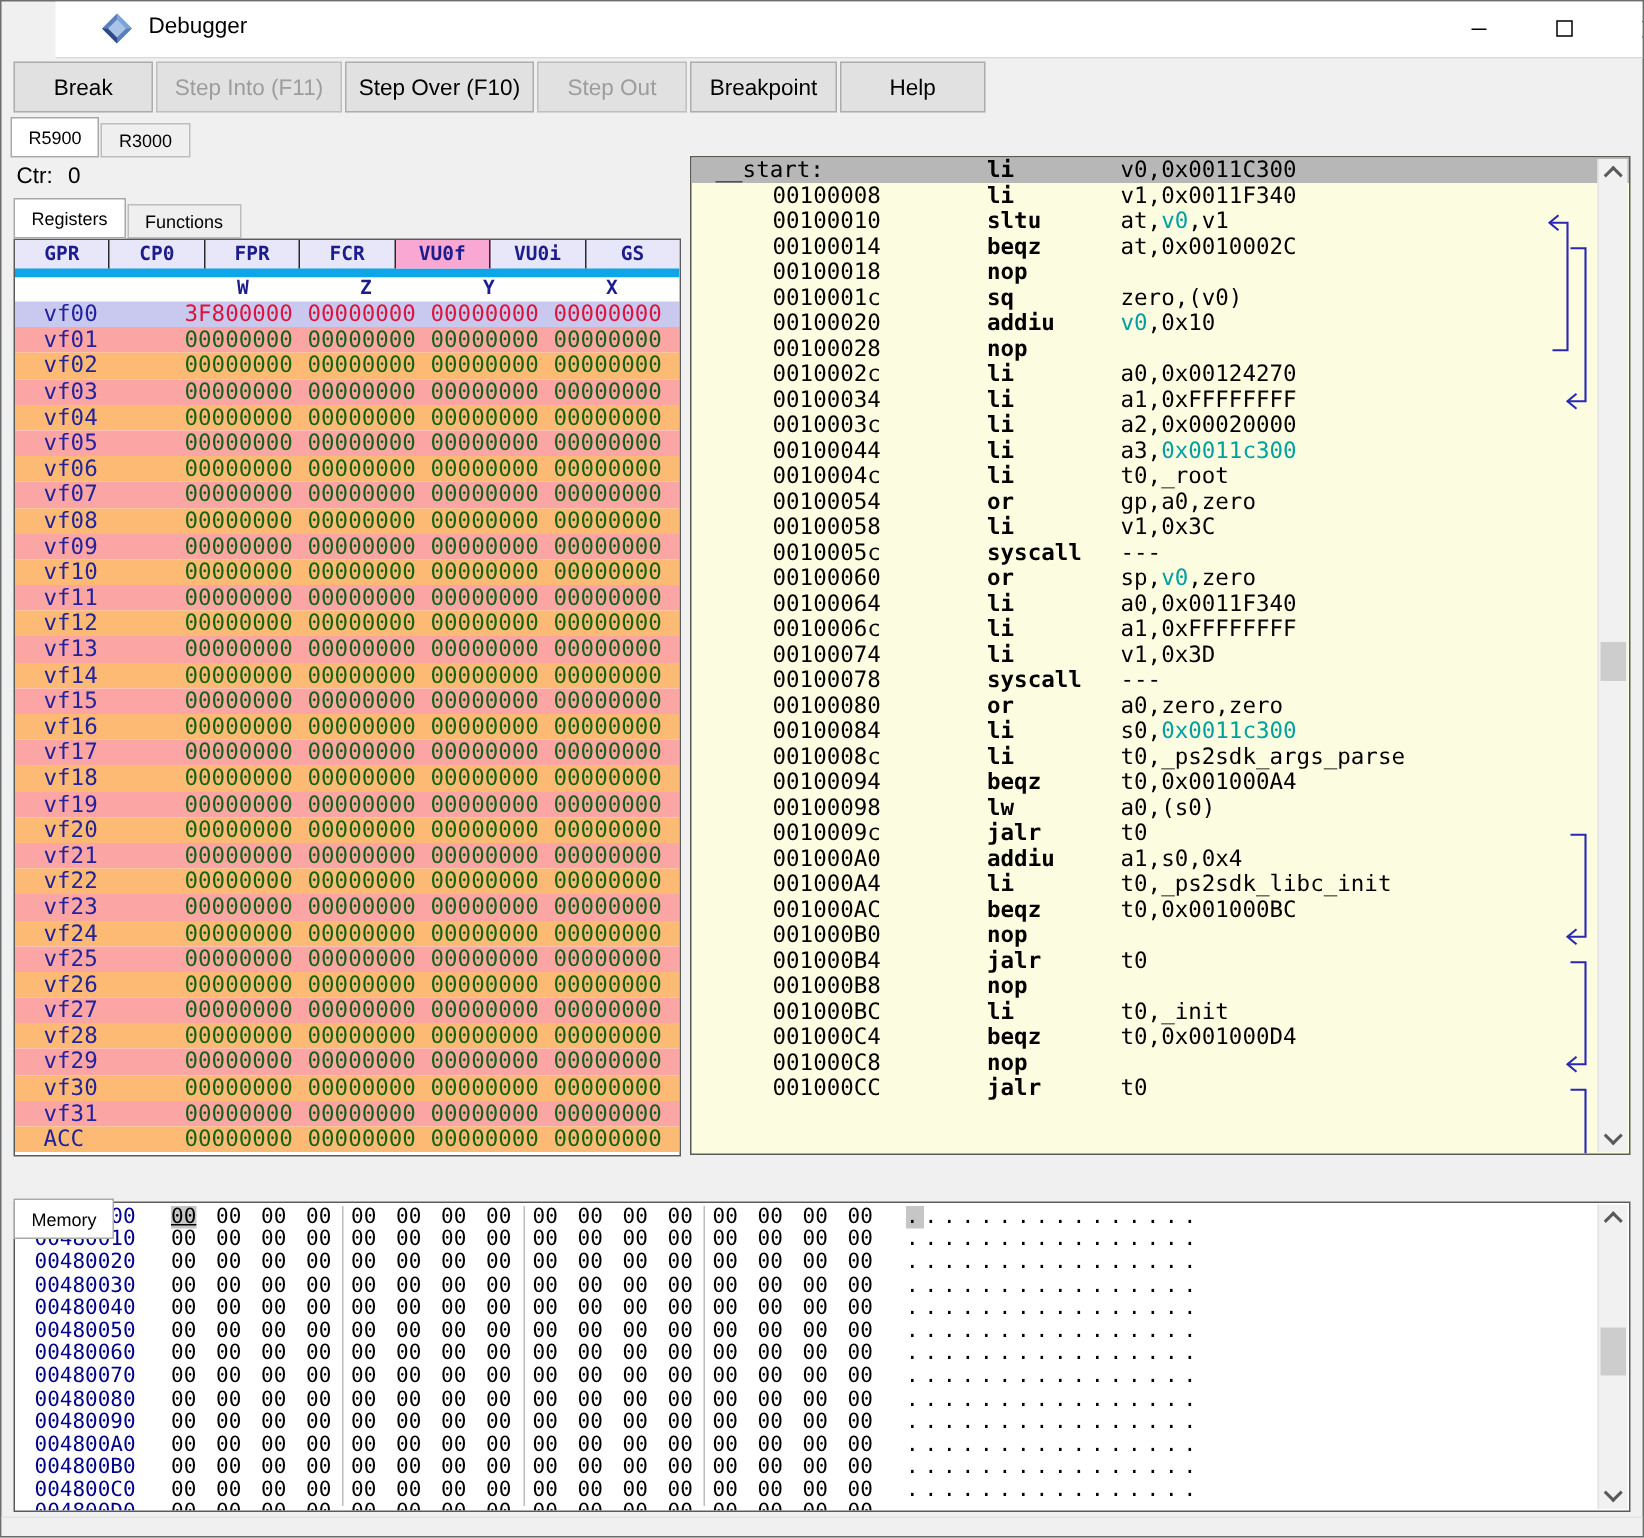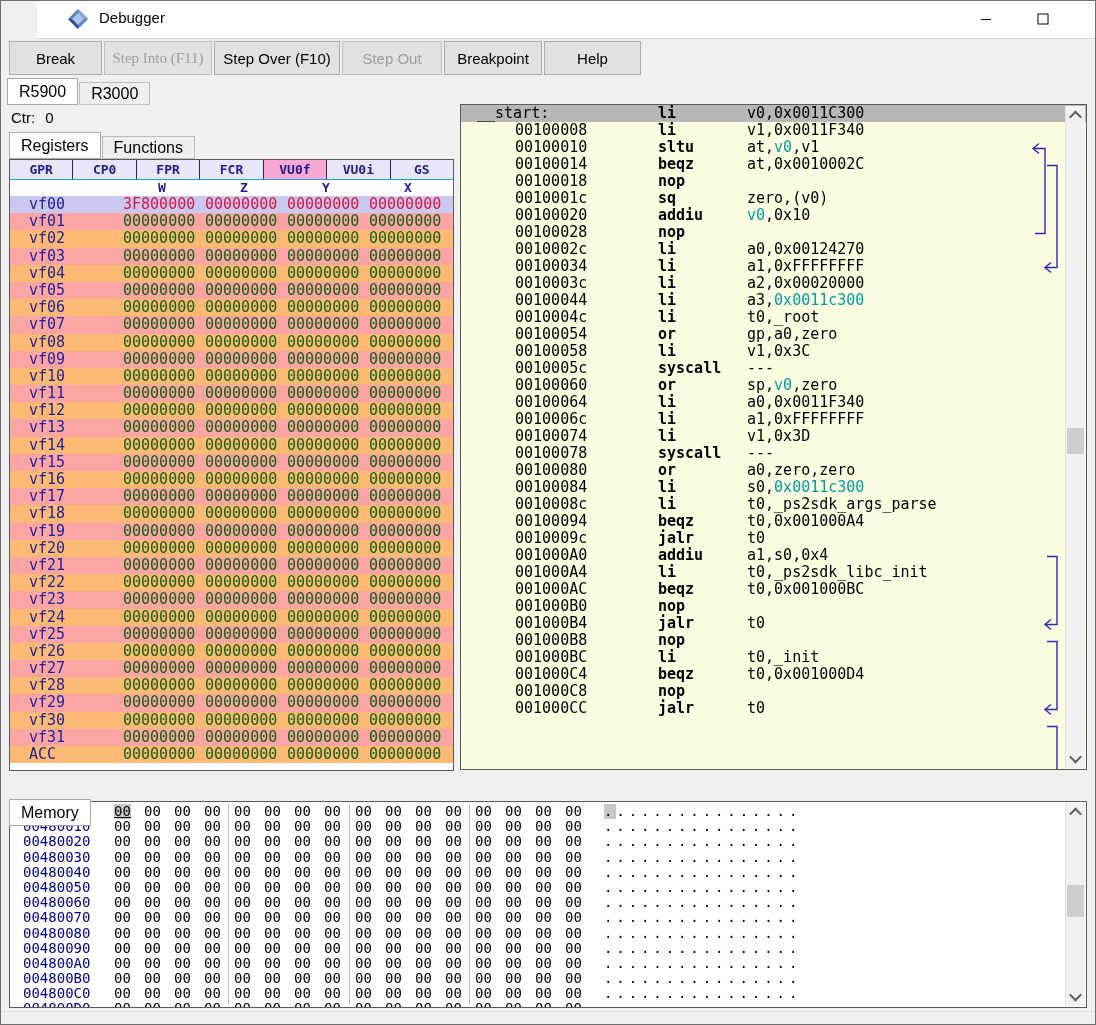--- a/index.html
+++ b/index.html
@@ -12,27 +12,27 @@
   .win-btn{position:absolute;top:0;height:36px;width:46px;display:flex;align-items:center;justify-content:center;}
   .win-btn svg{display:block;}
   
   .toolbar{position:absolute;left:8px;top:40px;height:36px;display:flex;gap:2px;}
   .tb-btn{background:#E1E1E1;border:1px solid #ADADAD;height:34px;box-sizing:border-box;
           display:flex;align-items:center;justify-content:center;font-size:15px;color:#000;}
   .tb-btn.disabled{color:#9d9d9d;border-color:#bfbfbf;}
   
   .tabstrip{position:absolute;display:flex;align-items:flex-end;}
   .tab{background:#efefef;border:1px solid #bdbdbd;height:23px;padding:0 11px;display:flex;align-items:center;
-       font-size:16px;color:#000;box-sizing:border-box;margin-right:1px;}
+       font-size:12px;color:#000;box-sizing:border-box;margin-right:1px;}
   .tab.active{background:#ffffff;height:27px;border-color:#a8a8a8;z-index:2;}
   
   .ctr{position:absolute;left:10px;top:108px;font-size:15px;color:#000;}
   .reg-box{position:absolute;left:8px;top:158px;width:445px;height:612px;background:#fff;border:1px solid #5a5a5a;
            box-sizing:border-box;overflow:hidden;font-family:"DejaVu Sans Mono",monospace;}
-  .cat-row{display:flex;height:19px;background:#E7E7F9;border-bottom:1px solid #0ea5e9;}
+  .cat-row{display:flex;height:19px;background:#E7E7F9;border-bottom:6px solid #0ea5e9;}
   .cat{flex:1;display:flex;align-items:center;justify-content:center;border-right:1px solid #2b2b2b;
        font-size:13px;font-weight:bold;color:#1c1c8c;}
   .cat:last-child{border-right:none;}
   .cat.selected{background:#f9a8d4;}
   .axis-row{position:relative;height:16px;background:#fff;}
   .axis{position:absolute;top:0;width:74px;text-align:center;font-size:13px;font-weight:bold;color:#1c1c8c;}
   .reg-row{position:relative;height:17.2px;background:#fdba74;}
   .reg-row.alt{background:#fca5a5;}
   .reg-row.sel{background:#C9C9F0;}
   .reg-name{position:absolute;left:19px;top:0;font-size:15px;line-height:17px;color:#22229A;}
@@ -97,21 +97,21 @@
     <div class="win-btn" style="left:1040px;">
       <svg width="13" height="13" viewBox="0 0 13 13">
           <line x1="1" y1="1" x2="12" y2="12" stroke="#000" stroke-width="1"></line>
           <line x1="12" y1="1" x2="1" y2="12" stroke="#000" stroke-width="1"></line>
         </svg>
     </div>
   </div>
 
   <div class="toolbar">
       <div class="tb-btn" style="width: 93px;">Break</div>
-      <div class="tb-btn disabled" style="width: 108px; font-family: Liberation Serif, serif;">Step Into (F11)</div>
+      <div class="tb-btn disabled" style="width: 124px;">Step Into (F11)</div>
       <div class="tb-btn" style="width: 126px;">Step Over (F10)</div>
       <div class="tb-btn disabled" style="width: 100px;">Step Out</div>
       <div class="tb-btn" style="width: 98px;">Breakpoint</div>
       <div class="tb-btn" style="width: 97px;">Help</div>
     </div>
 
   <div class="tabstrip" style="left:6px;top:77px;height:27px;">
       <div class="tab active">R5900</div>
       <div class="tab">R3000</div>
     </div>
@@ -498,20 +498,25 @@
           <span class="dis-addr">0010008c</span>
           <span class="dis-op">li</span>
           <span class="dis-args"><span>t0,_ps2sdk_args_parse</span></span>
         </div>
         <div class="dis-row">
           <span class="dis-addr">00100094</span>
           <span class="dis-op">beqz</span>
           <span class="dis-args"><span>t0,0x001000A4</span></span>
         </div>
         <div class="dis-row">
+          <span class="dis-addr">00100098</span>
+          <span class="dis-op">lw</span>
+          <span class="dis-args"><span>a0,(s0)</span></span>
+        </div>
+        <div class="dis-row">
           <span class="dis-addr">0010009c</span>
           <span class="dis-op">jalr</span>
           <span class="dis-args"><span>t0</span></span>
         </div>
         <div class="dis-row">
           <span class="dis-addr">001000A0</span>
           <span class="dis-op">addiu</span>
           <span class="dis-args"><span>a1,s0,0x4</span></span>
         </div>
         <div class="dis-row">

